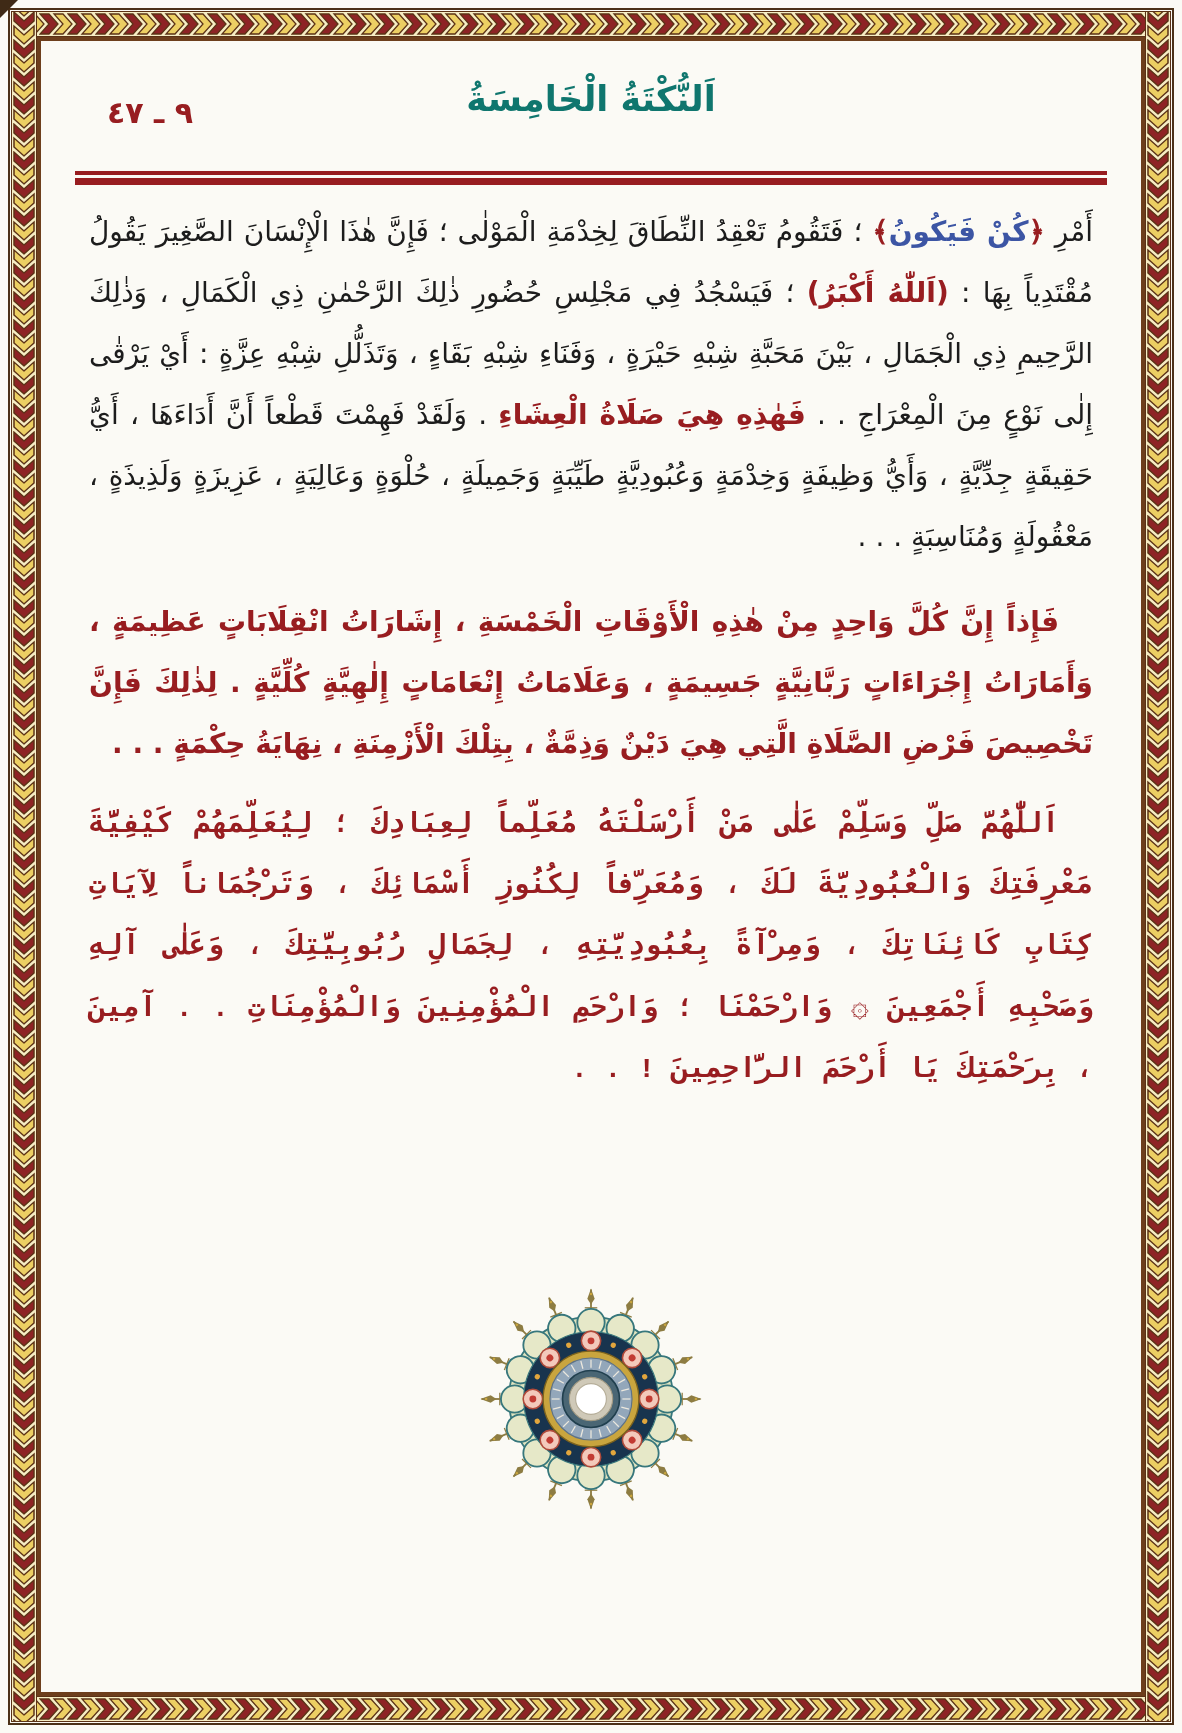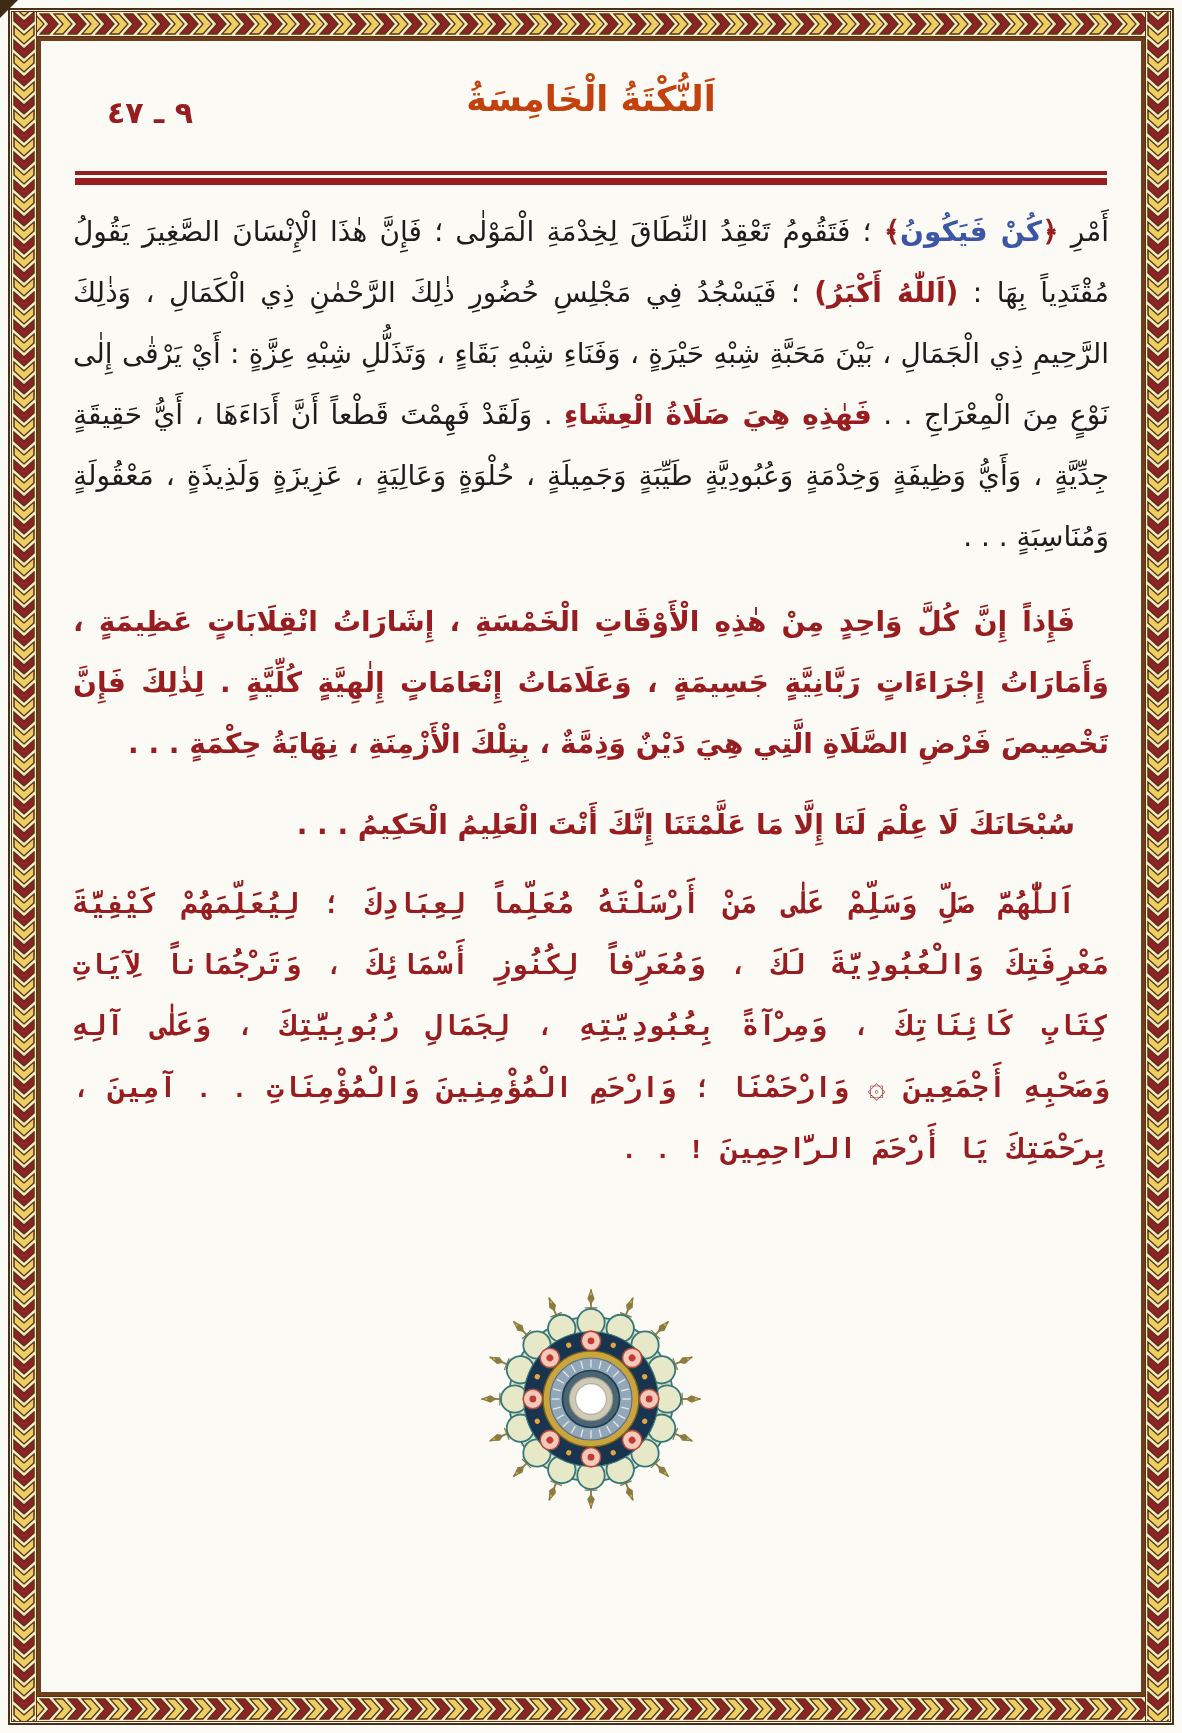--- a/index.html
+++ b/index.html
@@ -17,27 +17,27 @@
   .band-right{top:11px;right:11px;bottom:11px;width:26px;}
   .band svg{display:block;width:100%;height:100%;}
   .frame-inner{position:absolute;inset:37px;border:4px solid #6d3e1c;background:#fbfaf5;}
 
   
   .content{position:absolute;inset:41px;padding:22px 32px 0;box-sizing:border-box;
            direction:rtl;text-align:right;}
   .header{position:relative;height:100px;}
   .page-number{position:absolute;left:34px;top:32px;font-size:30px;font-weight:bold;
                color:#981d20;white-space:nowrap;}
-  .page-title{text-align:center;padding-top:16px;font-size:35px;font-weight:bold;color:#c2410c;}
+  .page-title{text-align:center;padding-top:16px;font-size:35px;font-weight:bold;color:#0f766e;}
   .rule{margin:8px 2px 0;}
   .rule-thin{height:4px;background:#981d20;}
   .rule-gap{height:3px;}
   .rule-thick{height:7px;background:#981d20;}
 
-  p.para{margin:0;font-size:28px;line-height:61px;text-align:justify;color:#1c1c1c;}
+  p.para{margin:16px;font-size:28px;line-height:61px;text-align:justify;color:#1c1c1c;}
   p.p1{margin-top:16px;}
   p.red-para{color:#981d20;font-weight:bold;text-indent:34px;}
   p.p2{margin-top:24px;}
   p.p3{margin-top:20px;}
   p.p4{margin-top:20px;font-family:Liberation Mono, monospace;}
 
   .run-black{color:#1c1c1c;}
   .run-red{color:#981d20;font-weight:bold;}
   .run-blue{color:#3c55a4;font-weight:bold;}
   .run-star{color:#981d20;font-weight:normal;font-size:31px;}
@@ -115,21 +115,20 @@
     </div>
 
     <div class="rule">
       <div class="rule-thin"></div>
       <div class="rule-gap"></div>
       <div class="rule-thick"></div>
     </div>
 
     <p class="para p1"><span class="run-black">أَمْرِ </span><span class="run-red">﴿</span><span class="run-blue">كُنْ فَيَكُونُ</span><span class="run-red">﴾</span><span class="run-black"> ؛ فَتَقُومُ تَعْقِدُ النِّطَاقَ لِخِدْمَةِ الْمَوْلٰى ؛ فَإِنَّ هٰذَا الْإِنْسَانَ الصَّغِيرَ يَقُولُ مُقْتَدِياً بِهَا : </span><span class="run-red">(اَللّٰهُ أَكْبَرُ)</span><span class="run-black"> ؛ فَيَسْجُدُ فِي مَجْلِسِ حُضُورِ ذٰلِكَ الرَّحْمٰنِ ذِي الْكَمَالِ ، وَذٰلِكَ الرَّحِيمِ ذِي الْجَمَالِ ، بَيْنَ مَحَبَّةِ شِبْهِ حَيْرَةٍ ، وَفَنَاءِ شِبْهِ بَقَاءٍ ، وَتَذَلُّلِ شِبْهِ عِزَّةٍ : أَيْ يَرْقٰى إِلٰى نَوْعٍ مِنَ الْمِعْرَاجِ . . </span><span class="run-red">فَهٰذِهِ هِيَ صَلَاةُ الْعِشَاءِ</span><span class="run-black"> . وَلَقَدْ فَهِمْتَ قَطْعاً أَنَّ أَدَاءَهَا ، أَيُّ حَقِيقَةٍ جِدِّيَّةٍ ، وَأَيُّ وَظِيفَةٍ وَخِدْمَةٍ وَعُبُودِيَّةٍ طَيِّبَةٍ وَجَمِيلَةٍ ، حُلْوَةٍ وَعَالِيَةٍ ، عَزِيزَةٍ وَلَذِيذَةٍ ، مَعْقُولَةٍ وَمُنَاسِبَةٍ . . .</span></p>
     <p class="para red-para p2">فَإِذاً إِنَّ كُلَّ وَاحِدٍ مِنْ هٰذِهِ الْأَوْقَاتِ الْخَمْسَةِ ، إِشَارَاتُ انْقِلَابَاتٍ عَظِيمَةٍ ، وَأَمَارَاتُ إِجْرَاءَاتٍ رَبَّانِيَّةٍ جَسِيمَةٍ ، وَعَلَامَاتُ إِنْعَامَاتٍ إِلٰهِيَّةٍ كُلِّيَّةٍ . لِذٰلِكَ فَإِنَّ تَخْصِيصَ فَرْضِ الصَّلَاةِ الَّتِي هِيَ دَيْنٌ وَذِمَّةٌ ، بِتِلْكَ الْأَزْمِنَةِ ، نِهَايَةُ حِكْمَةٍ . . .</p>
-    <p class="para red-para p3">سُبْحَانَكَ لَا عِلْمَ لَنَا إِلَّا مَا عَلَّمْتَنَا إِنَّكَ أَنْتَ الْعَلِيمُ الْحَكِيمُ . . .</p>
     <p class="para red-para p4"><span class="run-red">اَللّٰهُمَّ صَلِّ وَسَلِّمْ عَلٰى مَنْ أَرْسَلْتَهُ مُعَلِّماً لِعِبَادِكَ ؛ لِيُعَلِّمَهُمْ كَيْفِيَّةَ مَعْرِفَتِكَ وَالْعُبُودِيَّةَ لَكَ ، وَمُعَرِّفاً لِكُنُوزِ أَسْمَائِكَ ، وَتَرْجُمَاناً لِآيَاتِ كِتَابِ كَائِنَاتِكَ ، وَمِرْآةً بِعُبُودِيَّتِهِ ، لِجَمَالِ رُبُوبِيَّتِكَ ، وَعَلٰى آلِهِ وَصَحْبِهِ أَجْمَعِينَ </span><span class="run-star">۞</span><span class="run-red"> وَارْحَمْنَا ؛ وَارْحَمِ الْمُؤْمِنِينَ وَالْمُؤْمِنَاتِ . . آمِينَ ، بِرَحْمَتِكَ يَا أَرْحَمَ الرَّاحِمِينَ ! . .</span></p>
 
   </div>
 
   <svg class="rosette" viewBox="-100 -100 200 200">
     <defs>
       <g id="spike">
         <path d="M0,-96 L0,-74" stroke="#8d7c42" stroke-width="1.6"></path>
         <path d="M0,-97 L-3.2,-88 L0,-83 L3.2,-88 Z" fill="#8d7c42"></path>
         <path d="M-5.5,-80 L5.5,-80" stroke="#8d7c42" stroke-width="1.1"></path>

